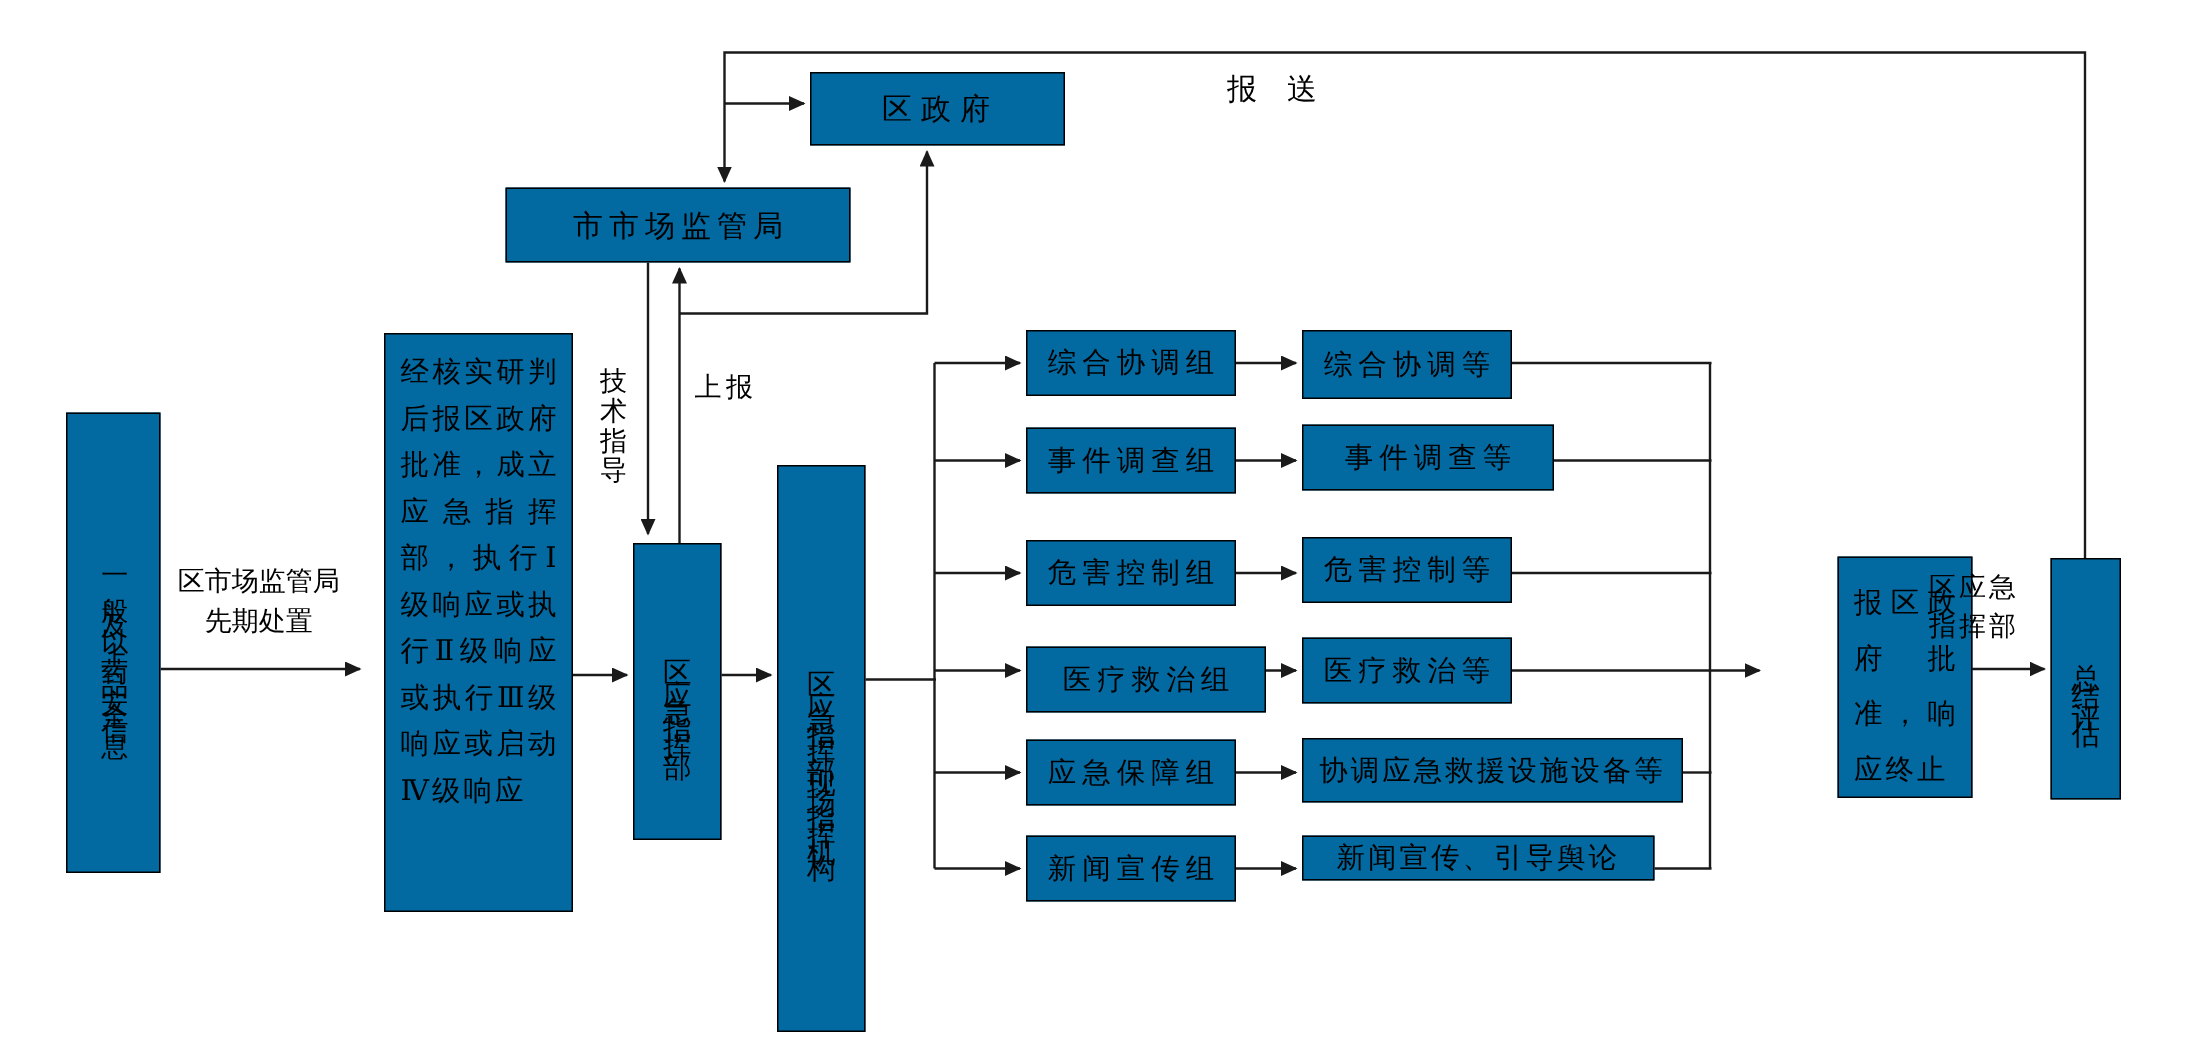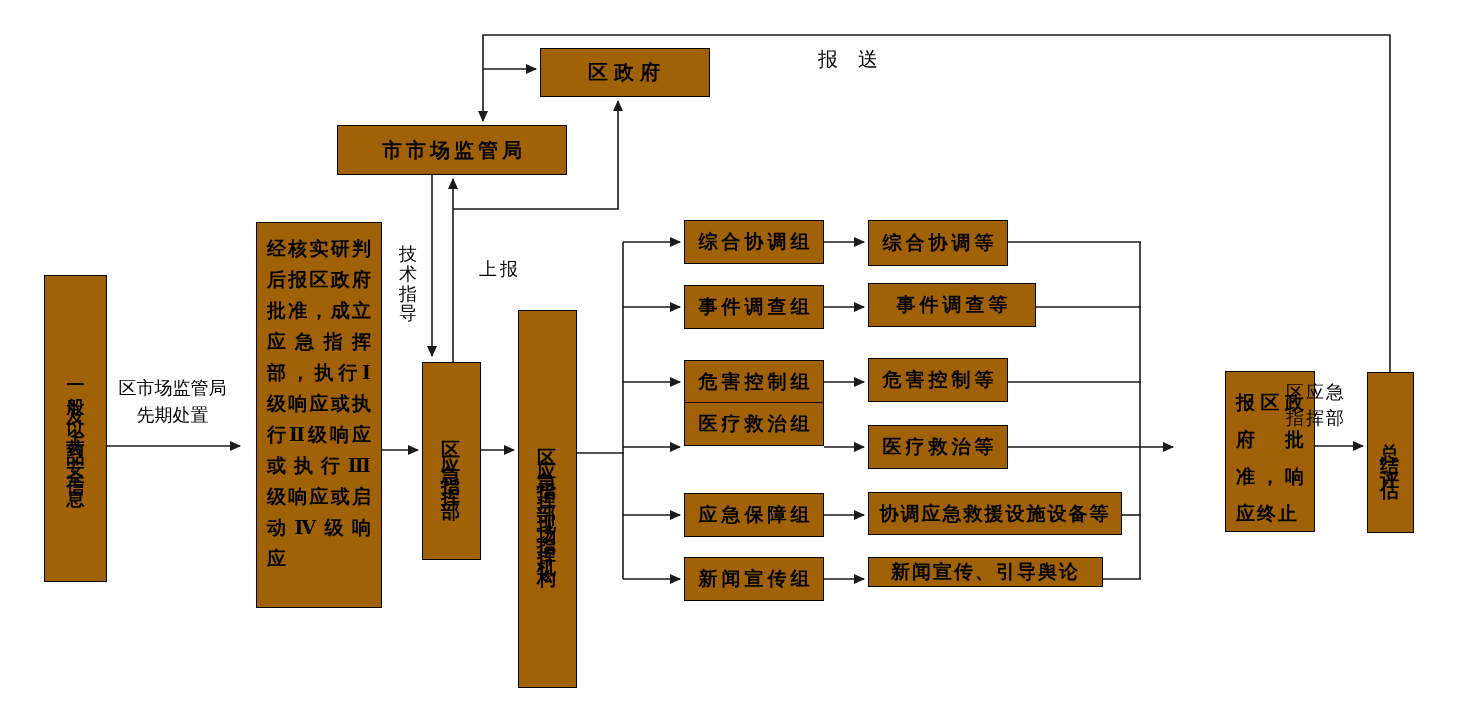--- a/index.html
+++ b/index.html
@@ -8,26 +8,25 @@
     width:1469px;height:709px;
     background:#ffffff;
     font-family:"DejaVu Serif","Liberation Serif",serif;
     color:#000;
     overflow:hidden;
   }
   #edges{position:absolute;left:0;top:0;width:1469px;height:709px;}
   .box{
     position:absolute;
     border:1.5px solid #000;
-    background:#a16207;
+    background:#0369a1;
     box-sizing:border-box;
     display:flex;align-items:center;justify-content:center;
     text-align:center;
     font-size:19px;
-    font-weight:bold;
   }
   .hspace{letter-spacing:4px;text-indent:4px;}
   .vtext{
     writing-mode:vertical-rl;
     text-orientation:upright;
   }
   .jtext{
     display:block;
     text-align:justify;
     text-justify:inter-character;
@@ -114,21 +113,21 @@
 
   <div class="box hspace" style="left:540px;top:48px;width:170px;height:49px;font-size:20px;letter-spacing:6px;">区政府</div>
 
   <div class="box vtext" style="left:422px;top:362px;width:59px;height:198px;letter-spacing:12px;">区应急指挥部</div>
 
   <div class="box vtext" style="left:518px;top:310px;width:59px;height:378px;letter-spacing:11px;">区应急指挥部现场指挥机构</div>
 
   <div class="box hspace" style="left:684px;top:220px;width:140px;height:44px;">综合协调组</div>
   <div class="box hspace" style="left:684px;top:285px;width:140px;height:44px;">事件调查组</div>
   <div class="box hspace" style="left:684px;top:360px;width:140px;height:44px;">危害控制组</div>
-  <div class="box hspace" style="left:684px;top:402px;width:140px;height:44px;text-align:center;">医疗救治组</div>
+  <div class="box hspace" style="left:684px;top:431px;width:160px;height:44px;text-align:center;">医疗救治组</div>
   <div class="box hspace" style="left:684px;top:493px;width:140px;height:44px;">应急保障组</div>
   <div class="box hspace" style="left:684px;top:557px;width:140px;height:44px;">新闻宣传组</div>
 
   <div class="box hspace" style="left:868px;top:220px;width:140px;height:46px;">综合协调等</div>
   <div class="box hspace" style="left:868px;top:283px;width:168px;height:44px;">事件调查等</div>
   <div class="box hspace" style="left:868px;top:425px;width:140px;height:44px;">医疗救治等</div>
   <div class="box hspace" style="left:868px;top:358px;width:140px;height:44px;">危害控制等</div>
   <div class="box" style="left:868px;top:492px;width:254px;height:43px;letter-spacing:2px;">协调应急救援设施设备等</div>
   <div class="box" style="left:868px;top:557px;width:235px;height:30px;letter-spacing:2px;">新闻宣传、引导舆论</div>
 
@@ -138,20 +137,20 @@
 
   <div class="edge-label" style="left:818px;top:46px;font-size:20px;">报　送</div>
 
   <div class="edge-label" style="left:105px;top:374px;width:135px;line-height:27px;">
     <div>区市场监管局</div>
     <div>先期处置</div>
   </div>
 
   <div class="edge-label vtext" style="left:396px;top:190px;height:160px;letter-spacing:20px;">技术指导</div>
 
-  <div class="edge-label" style="left:463px;top:257px;letter-spacing:3px;margin-left:16px;">上报</div>
+  <div class="edge-label" style="left:463px;top:246px;letter-spacing:3px;">上报</div>
 
   <div class="edge-label" style="left:1281px;top:379px;width:70px;line-height:26px;letter-spacing:2px;">
     <div>区应急</div>
     <div>指挥部</div>
   </div>
 
 </div>
 
 </body></html>

